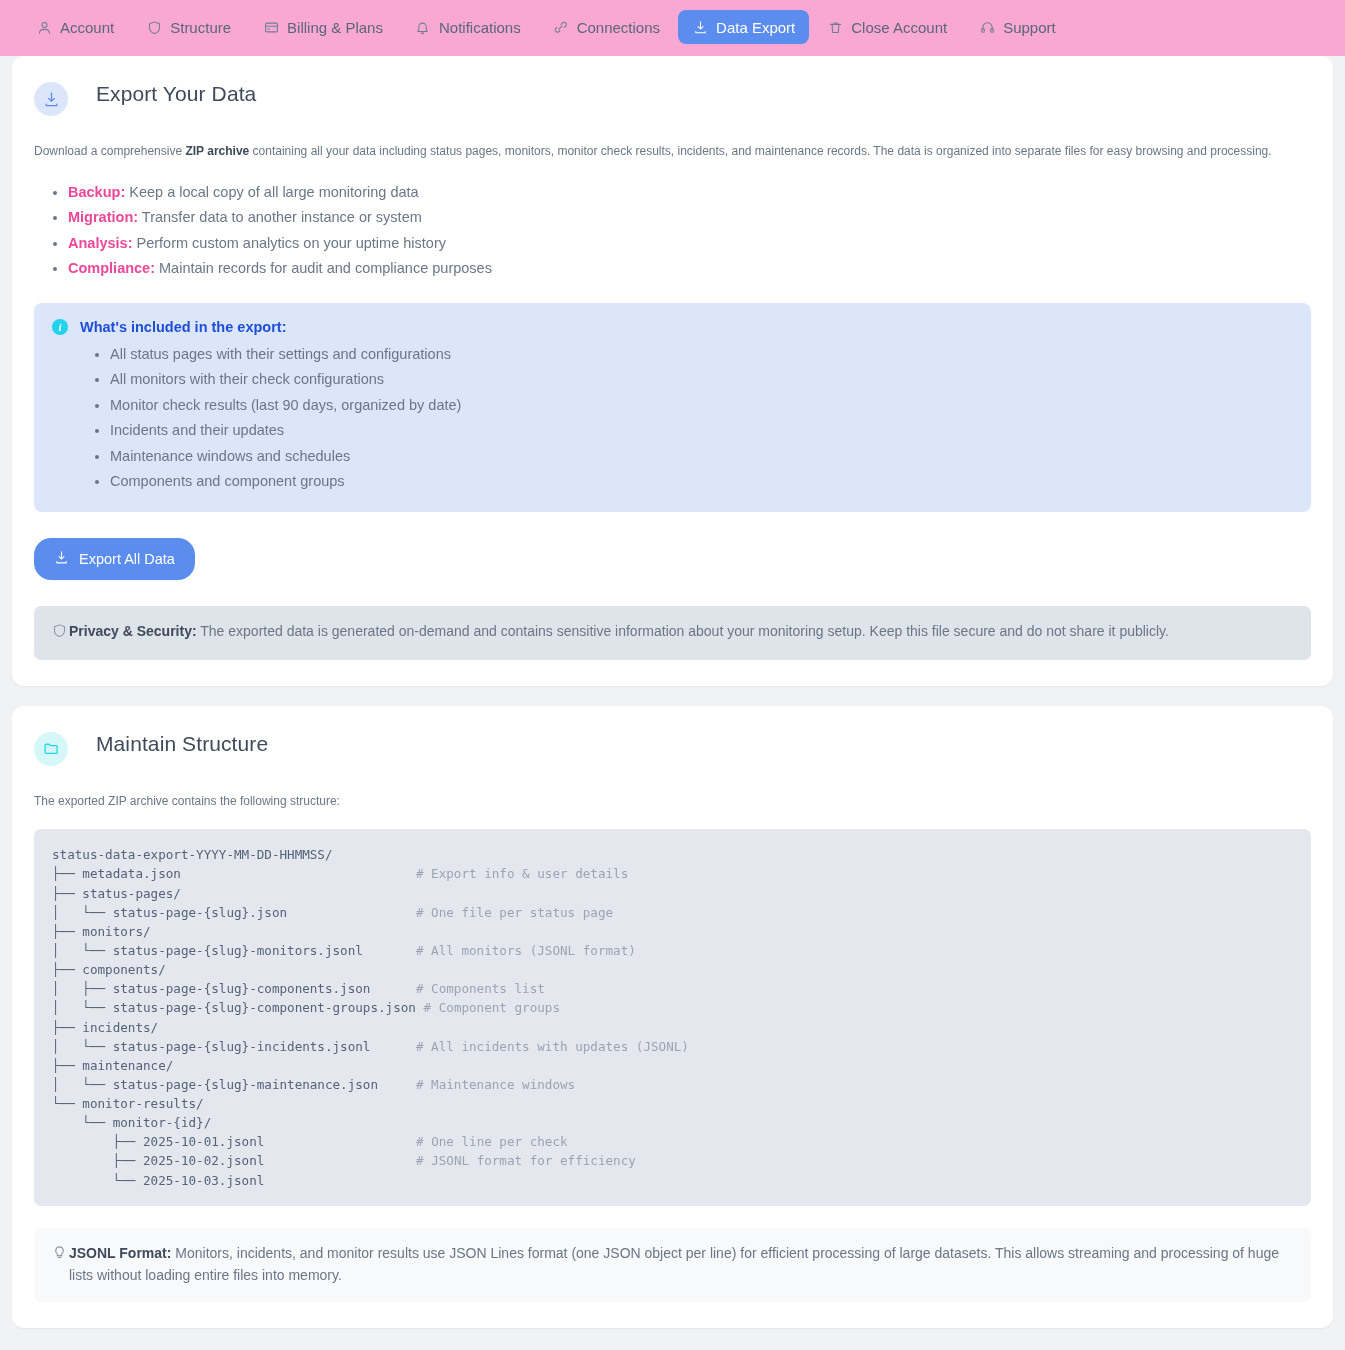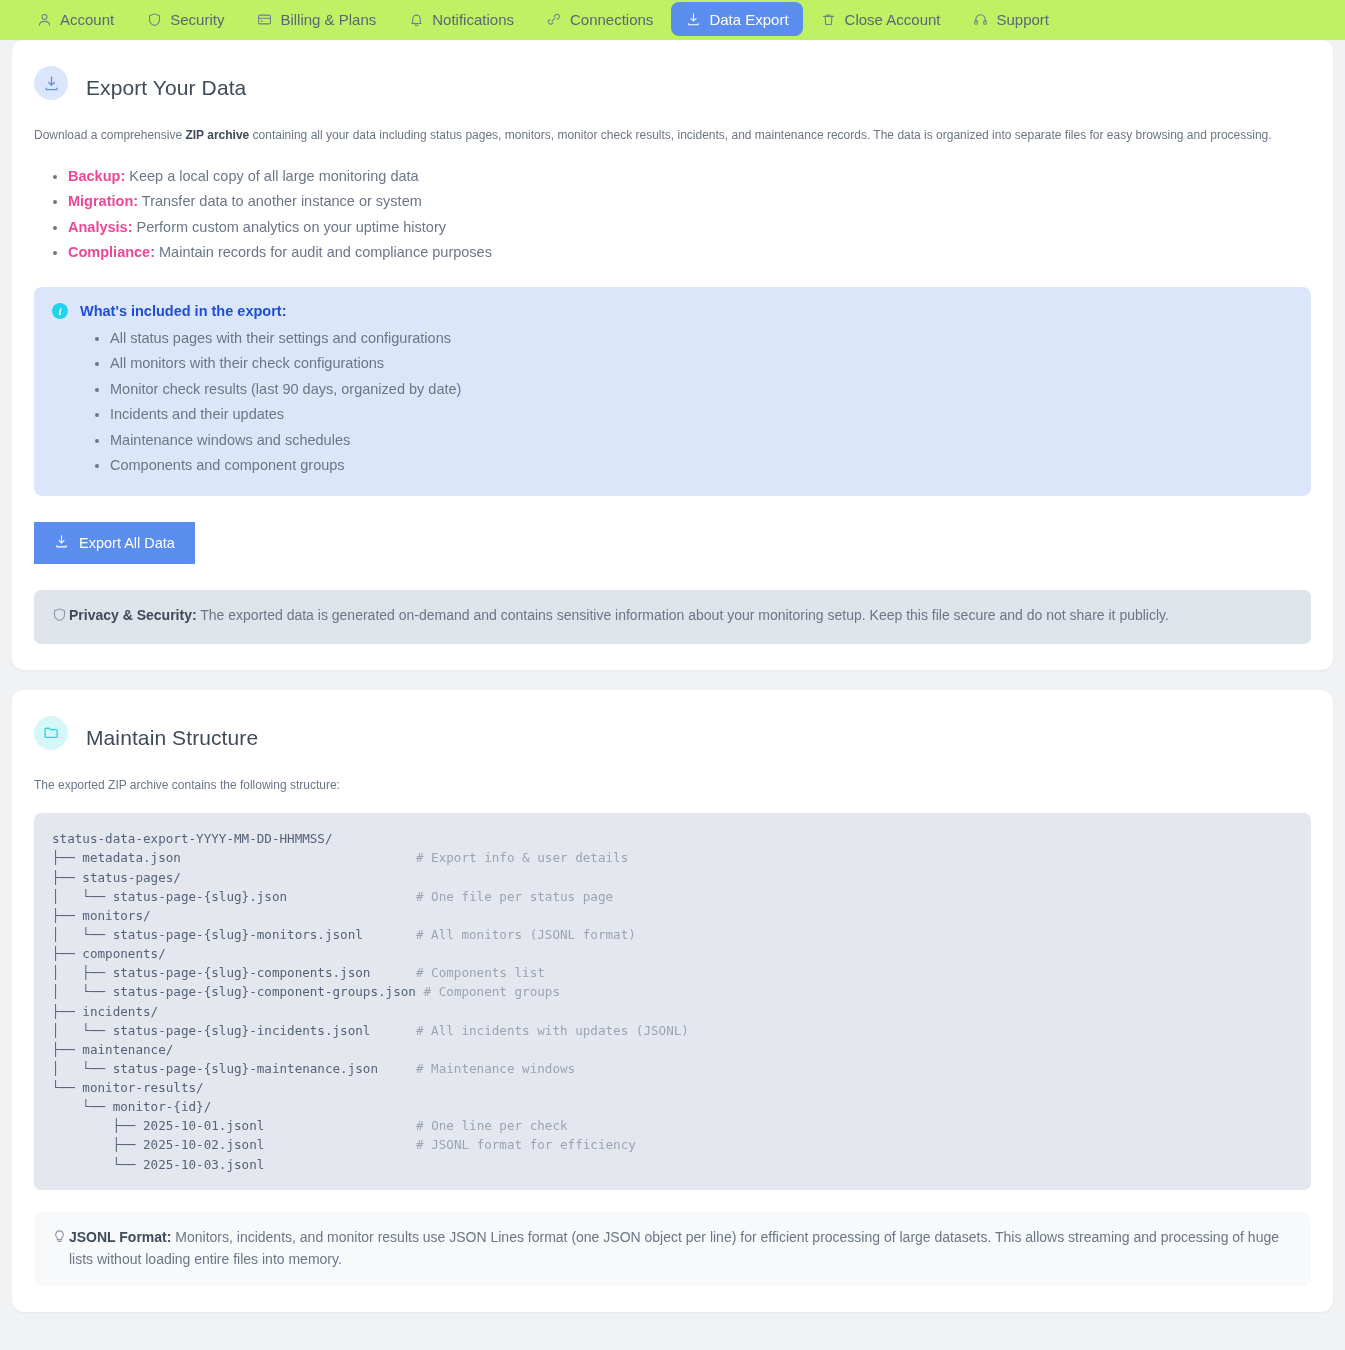--- a/index.html
+++ b/index.html
@@ -10,22 +10,22 @@
     font-family: "Liberation Sans", sans-serif;
     -webkit-font-smoothing: antialiased;
   }
 
   
   .tabbar {
     display: flex;
     align-items: center;
     gap: 4px;
     padding: 8px 22px 10px 22px;
-    height: 40px;
-    background: #bef264;
+    height: 56px;
+    background: #f9a8d4;
   }
   .tab {
     display: inline-flex;
     align-items: center;
     gap: 8px;
     padding: 9px 14px;
     border-radius: 8px;
     font-size: 15px;
     color: #5b6676;
     white-space: nowrap;
@@ -46,22 +46,22 @@
   
   .card {
     background: #ffffff;
     border-radius: 12px;
     margin: 0 12px 20px 12px;
     padding: 26px 22px 26px 22px;
     box-shadow: 0 1px 2px rgba(16,24,40,.05);
   }
   .card-head {
     display: flex;
-    align-items: flex-end;
-    gap: 18px;
+    align-items: flex-start;
+    gap: 28px;
     margin-bottom: 26px;
   }
   .head-badge {
     width: 34px; height: 34px;
     border-radius: 50%;
     display: flex; align-items: center; justify-content: center;
     flex: 0 0 auto;
   }
   .badge-blue { background: #dbe6fb; }
   .badge-cyan { background: #d6f7f8; }
@@ -123,21 +123,21 @@
   ul.included li { font-size: 14.5px; line-height: 1.55; padding: 1.5px 0; }
 
   
   .btn-export {
     display: inline-flex;
     align-items: center;
     gap: 10px;
     background: #5b8def;
     color: #fff;
     border: none;
-    border-radius: 0;
+    border-radius: 17px;
     padding: 12px 20px;
     font-size: 14.5px;
     cursor: pointer;
     font-family: "Liberation Sans", sans-serif;
     margin-bottom: 26px;
   }
   .btn-export svg { stroke: #ffffff; }
 
   
   .notice {
@@ -184,21 +184,21 @@
     </span>
     <span>Account</span>
   </button>
 
   <button class="tab">
     <span class="ticon">
       <svg width="15" height="15" viewBox="0 0 24 24" fill="none" stroke-width="1.7" stroke-linecap="round" stroke-linejoin="round">
           <path d="M12 3l8 3v6c0 5-3.4 8.3-8 9.6C7.4 20.3 4 17 4 12V6l8-3z"></path>
         </svg>
     </span>
-    <span>Security</span>
+    <span>Structure</span>
   </button>
 
   <button class="tab">
     <span class="ticon">
       <svg width="15" height="15" viewBox="0 0 24 24" fill="none" stroke-width="1.7" stroke-linecap="round" stroke-linejoin="round">
           <rect x="2.5" y="5" width="19" height="14" rx="2"></rect>
           <path d="M2.5 10h19"></path>
           <path d="M6 14.5h3"></path>
         </svg>
     </span>

